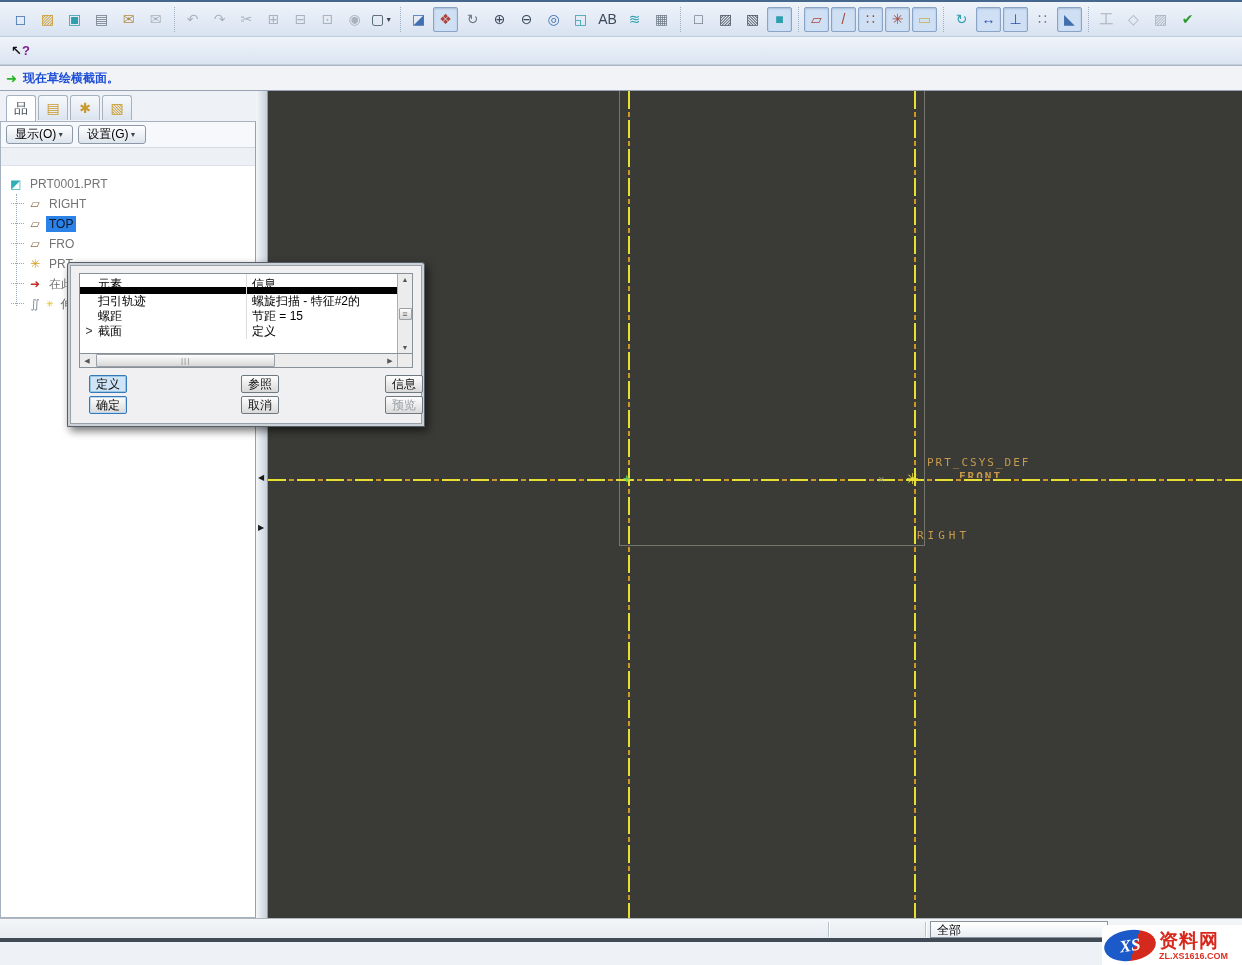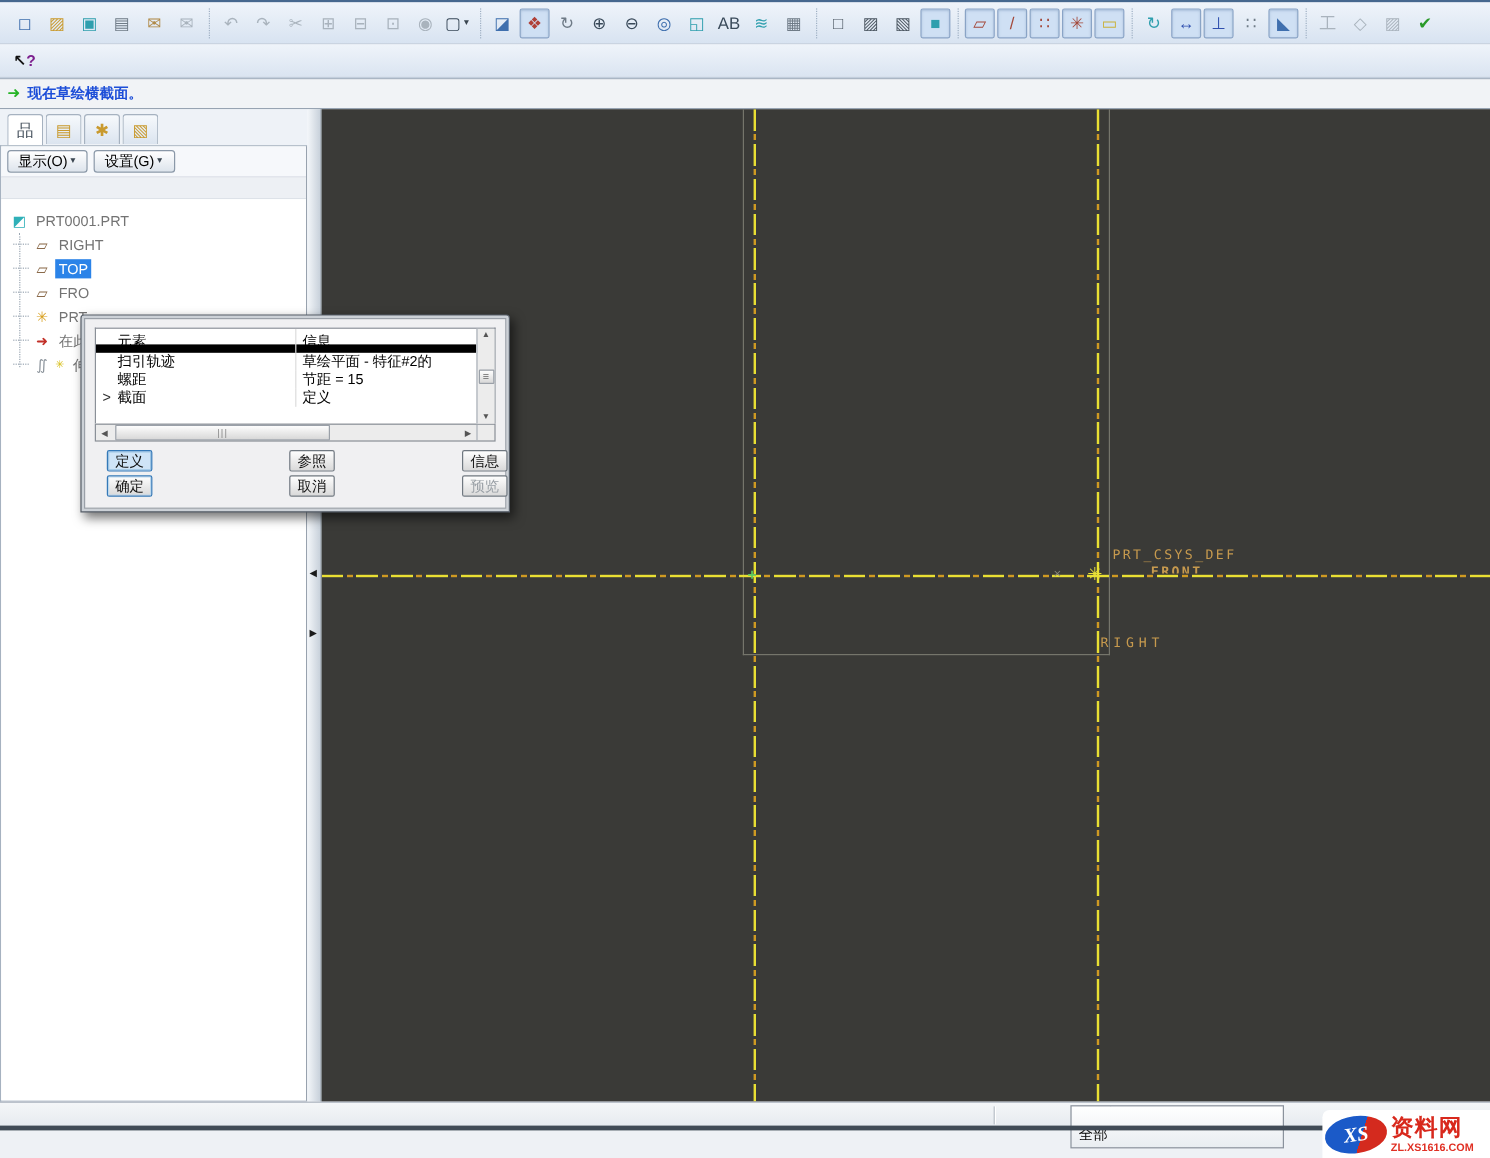--- a/index.html
+++ b/index.html
@@ -55,21 +55,21 @@
   .tree-area { flex:1; position:relative; background:#fff; padding-top:8px; }
   .tree-guide { position:absolute; left:15px; top:28px; height:112px;
     border-left:1px dotted #9aa6b2; }
   .tree-row { height:20px; display:flex; align-items:center; gap:4px; padding-left:8px; }
   .tree-row.child { padding-left:10px; }
   .tree-row.child::before { content:""; width:13px; height:1px;
     border-top:1px dotted #9aa6b2; }
   .t-ico { font-size:12px; width:14px; text-align:center; }
   .t-star { font-size:9px; color:#d8c020; }
   .t-label { color:#737373; padding:1px 3px; white-space:nowrap; }
-  .t-label.sel { background:#2b83e8; color:#ffffff; }
+  .t-label.sel { background:#2b83e8; color:#0f172a; }
 
   .splitter { width:12px; position:relative;
     background:linear-gradient(90deg,#f4f7fa,#c7d0da); border-right:1px solid #8e98a4; }
   .sash-arrow { position:absolute; left:2px; font-size:8px; color:#1a1a1a; }
   .sash-arrow.a1 { top:382px; }
   .sash-arrow.a2 { top:432px; }
 
   .canvas { flex:1; position:relative; background:#3a3a37; overflow:hidden; }
   .refrect { position:absolute; left:351px; top:0; width:306px; height:455px;
     border:1px solid #75756b; border-top:none; }
@@ -90,23 +90,23 @@
   .gx { left:610px; top:383px; color:#8a8a7c; font-size:11px; }
 
   
   .statusbar { height:24px; position:relative;
     background:linear-gradient(#f4f6f8,#e4e9ee); border-top:1px solid #aeb6c0; }
   .statusbar::after { content:""; position:absolute; left:0; right:0; bottom:0; height:4px;
     background:#414b56; }
   .sb-sep { position:absolute; top:3px; height:15px; border-left:1px solid #b8c0c8;
     border-right:1px solid #fff; }
   .sb-sep.s1 { left:828px; } .sb-sep.s2 { left:925px; }
-  .combo { position:absolute; left:892px; top:2px; width:178px; height:17px;
+  .combo { position:absolute; left:930px; top:2px; width:178px; height:17px;
     border:1px solid #8a929c; background:linear-gradient(#ffffff,#e9edf1);
-    padding:17px 6px; line-height:14px;font-family:Liberation Mono, monospace; }
+    padding:1px 6px; line-height:14px; }
 
   
   .dialog { position:absolute; left:67px; top:262px; width:358px; z-index:40;
     background:#ccd1d7; border:1px solid #565e68; border-radius:3px 3px 0 0; padding:2px;
     box-shadow:3px 4px 9px rgba(0,0,0,.55); }
   .dlg-title { height:22px; display:flex; align-items:center; gap:5px; padding-left:5px;
     background:linear-gradient(90deg,#f4f4f4,#e3e3e3 40%,#76777b 72%,#9b9da1);
     border-radius:2px 2px 0 0; }
   .dlg-ico { width:13px; height:11px; border:1px solid #16656c;
     background:linear-gradient(#8ae4e4,#2aa8b0); }
@@ -424,21 +424,21 @@
         <div class="tbl-main">
           <div class="tbl-hdr">
             <span class="cell c1"></span>
             <span class="cell c2">元素</span>
             <span class="cell c3">信息</span>
           </div>
           <div id="dlg-rows">
               <div class="tbl-row">
                 <span class="cell c1"></span>
                 <span class="cell c2">扫引轨迹</span>
-                <span class="cell c3">草绘平面 - 特征#2的</span>
+                <span class="cell c3">螺旋扫描 - 特征#2的</span>
               </div>
               <div class="tbl-row">
                 <span class="cell c1"></span>
                 <span class="cell c2">螺距</span>
                 <span class="cell c3">节距 = 15</span>
               </div>
               <div class="tbl-row">
                 <span class="cell c1">&gt;</span>
                 <span class="cell c2">截面</span>
                 <span class="cell c3">定义</span>

